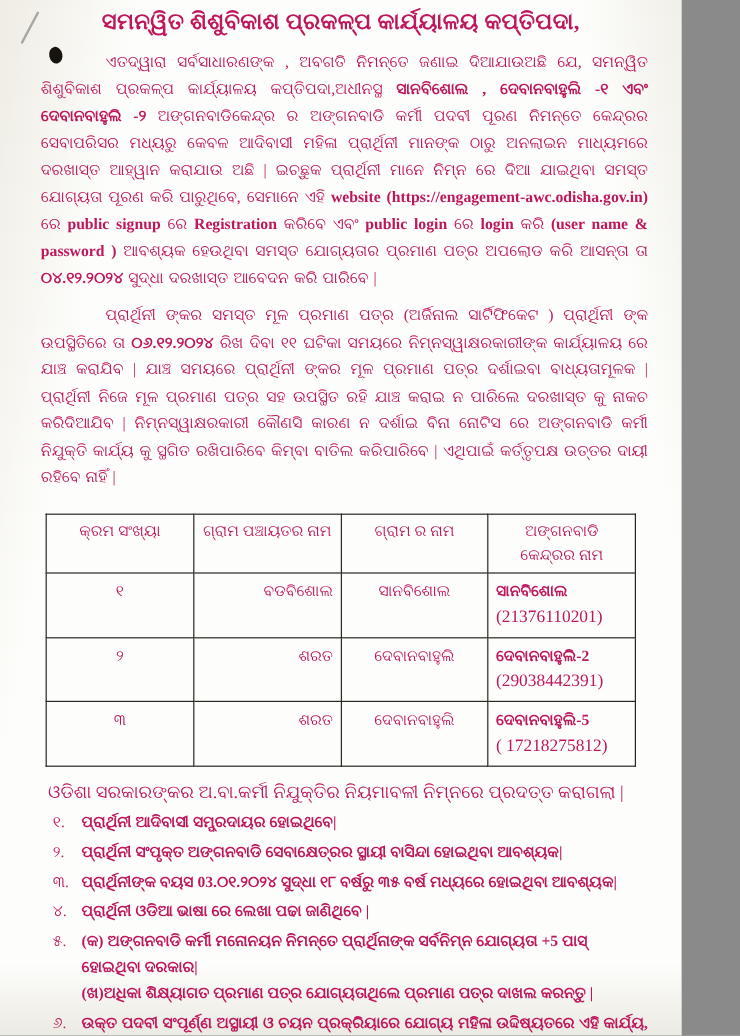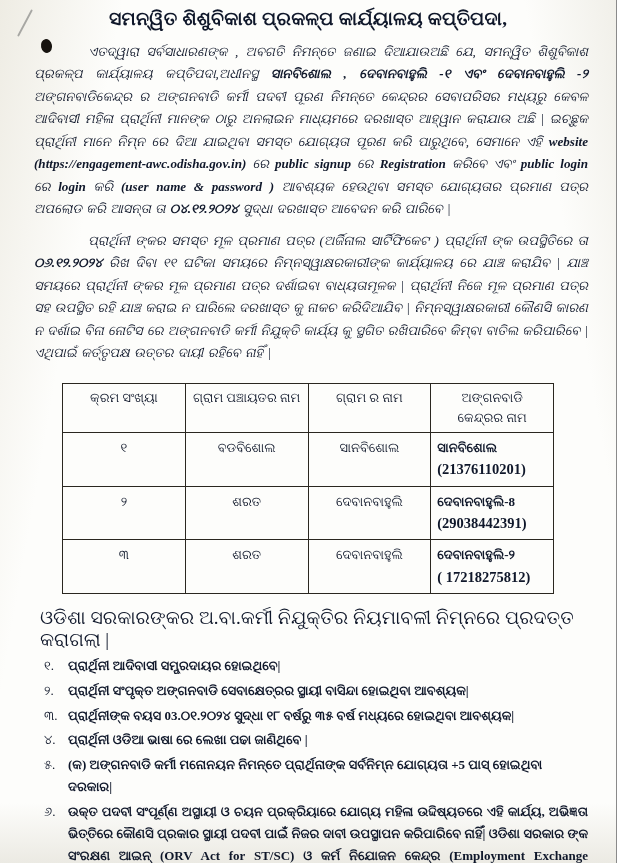--- a/index.html
+++ b/index.html
@@ -3,26 +3,26 @@
 <meta charset="utf-8">
 <title>Bijnapana</title>
 <style>
   html, body {
     margin: 0;
     padding: 0;
     background: #8a8a8a;
   }
   #page {
     position: relative;
-    width: 616px;
+    width: 568px;
     height: 863px;
     background: #fdfdfb;
     overflow: hidden;
     font-family: "Liberation Serif", "DejaVu Serif", serif;
-    color: #0f172a;
+    color: #be185d;
     box-sizing: border-box;
   }
   
   #page::before {
     content: "";
     position: absolute;
     inset: 0;
     background:
       linear-gradient(100deg, rgba(226,222,208,0.55) 0%, rgba(255,255,255,0) 16%),
       linear-gradient(260deg, rgba(222,219,206,0.40) 0%, rgba(255,255,255,0) 12%),
@@ -90,21 +90,21 @@
     padding: 0 28px 0 34px;
   }
   p.para {
     font-size: 13.1px;
     line-height: 1.72;
     text-align: justify;
     text-justify: inter-word;
     margin: 9px 0 0 0;
     word-spacing: 1px;
   }
-  p.para.indent { text-indent: 54px; font-style: italic; }
+  p.para.indent { text-indent: 54px; }
   .b { font-weight: 700; }
   .lat { font-family: "Liberation Serif", serif; font-weight: 700; }
 
   
   table.centres {
     border-collapse: collapse;
     margin: 18px auto 0 auto;
     width: 492px;
     table-layout: fixed;
   }
@@ -114,29 +114,29 @@
     padding: 5px 6px;
     vertical-align: top;
     line-height: 1.55;
   }
   table.centres th {
     font-weight: 400;
     text-align: center;
     padding: 4px 6px;
   }
   td.c-sl   { text-align: center; width: 66px; }
-  td.c-gp   { text-align: center;   width: 104px; padding-left: 12px; }
+  td.c-gp   { text-align: right;   width: 104px; padding-left: 12px; }
   td.c-vill { text-align: center; width: 118px; }
   td.c-awc  { text-align: left;   width: 204px; padding-left: 10px; }
-  .code { font-family: "Liberation Serif", serif; font-weight: 700; font-size: 14.5px; display:block; }
+  .code { font-family: "Liberation Serif", serif; font-weight: 400; font-size: 14.5px; display:block; }
   .awc-name { font-weight: 700; display: block; }
 
   
   .rules-lead {
-    font-size: 19px;
+    font-size: 15px;
     margin: 13px 0 4px 0;
     padding-left: 6px;
   }
   ol.rules { list-style: none; margin: 0; padding: 0; }
   ol.rules > li {
     display: flex;
     align-items: flex-start;
     font-size: 13px;
     line-height: 1.68;
     margin-top: 3px;
@@ -189,30 +189,30 @@
           <td class="c-awc">
             <span class="awc-name">ସାନବିଶୋଲ</span>
             <span class="code">(21376110201)</span>
           </td>
         </tr>
         <tr>
           <td class="c-sl">୨</td>
           <td class="c-gp">ଶରତ</td>
           <td class="c-vill">ଦେବାନବାହୁଲି</td>
           <td class="c-awc">
-            <span class="awc-name">ଦେବାନବାହୁଲି-8</span>
+            <span class="awc-name">ଦେବାନବାହୁଲି-2</span>
             <span class="code">(29038442391)</span>
           </td>
         </tr>
         <tr>
           <td class="c-sl">୩</td>
           <td class="c-gp">ଶରତ</td>
           <td class="c-vill">ଦେବାନବାହୁଲି</td>
           <td class="c-awc">
-            <span class="awc-name">ଦେବାନବାହୁଲି-୨</span>
+            <span class="awc-name">ଦେବାନବାହୁଲି-5</span>
             <span class="code">( 17218275812)</span>
           </td>
         </tr>
       </tbody>
     </table>
 
     <div class="body-wrap">
       <div class="rules-lead">ଓଡିଶା ସରକାରଙ୍କର ଅ.ବା.କର୍ମୀ ନିଯୁକ୍ତିର ନିୟମାବଳୀ ନିମ୍ନରେ ପ୍ରଦତ୍ତ କରାଗଲା |</div>
 
       <ol class="rules">
@@ -237,20 +237,21 @@
         <li>
           <span class="rule-num">୪.</span>
           <span class="rule-body">
               <span class="cont">ପ୍ରାର୍ଥିନୀ ଓଡିଆ ଭାଷା ରେ ଲେଖା ପଢା ଜାଣିଥିବେ |</span>
             </span>
         </li>
         <li>
           <span class="rule-num">୫.</span>
           <span class="rule-body">
             <span class="sub">(କ) ଅଙ୍ଗନବାଡି କର୍ମୀ ମନୋନୟନ ନିମନ୍ତେ ପ୍ରାର୍ଥିନାଙ୍କ ସର୍ବନିମ୍ନ ଯୋଗ୍ୟତା +5 ପାସ୍ ହୋଇଥିବା ଦରକାର|</span>
+            <span class="sub">(ଖ)ଅଧିକା ଶିକ୍ଷ୍ୟାଗତ  ପ୍ରମାଣ ପତ୍ର ଯୋଗ୍ୟତାଥିଲେ ପ୍ରମାଣ ପତ୍ର ଦାଖଲ କରନ୍ତୁ |</span>
           </span>
         </li>
         <li>
           <span class="rule-num">୬.</span>
           <span class="rule-body">
               <span class="cont">ଉକ୍ତ ପଦବୀ ସଂପୂର୍ଣ୍ଣ ଅସ୍ଥାୟୀ ଓ ଚୟନ ପ୍ରକ୍ରିୟାରେ ଯୋଗ୍ୟ ମହିଳା ଉଦ୍ଦିଷ୍ୟତରେ ଏହି କାର୍ଯ୍ୟ, ଅଭିଜ୍ଞତା  ଭିତ୍ତିରେ କୌଣସି ପ୍ରକାର ସ୍ଥାୟୀ ପଦବୀ ପାଇଁ ନିଜର ଦାବୀ ଉପସ୍ଥାପନ କରିପାରିବେ ନାହିଁ| ଓଡିଶା ସରକାର ଙ୍କ ସଂରକ୍ଷଣ ଆଇନ୍ (ORV Act for ST/SC) ଓ କର୍ମ ନିଯୋଜନ କେନ୍ଦ୍ର (Employment Exchange Compulsory Notification Vacancies) Act-1959 ଏ କ୍ଷେତ୍ରରେ ଲାଗୁ ହେବ ନାହିଁ|</span>
             </span>
         </li>
 
       </ol>

